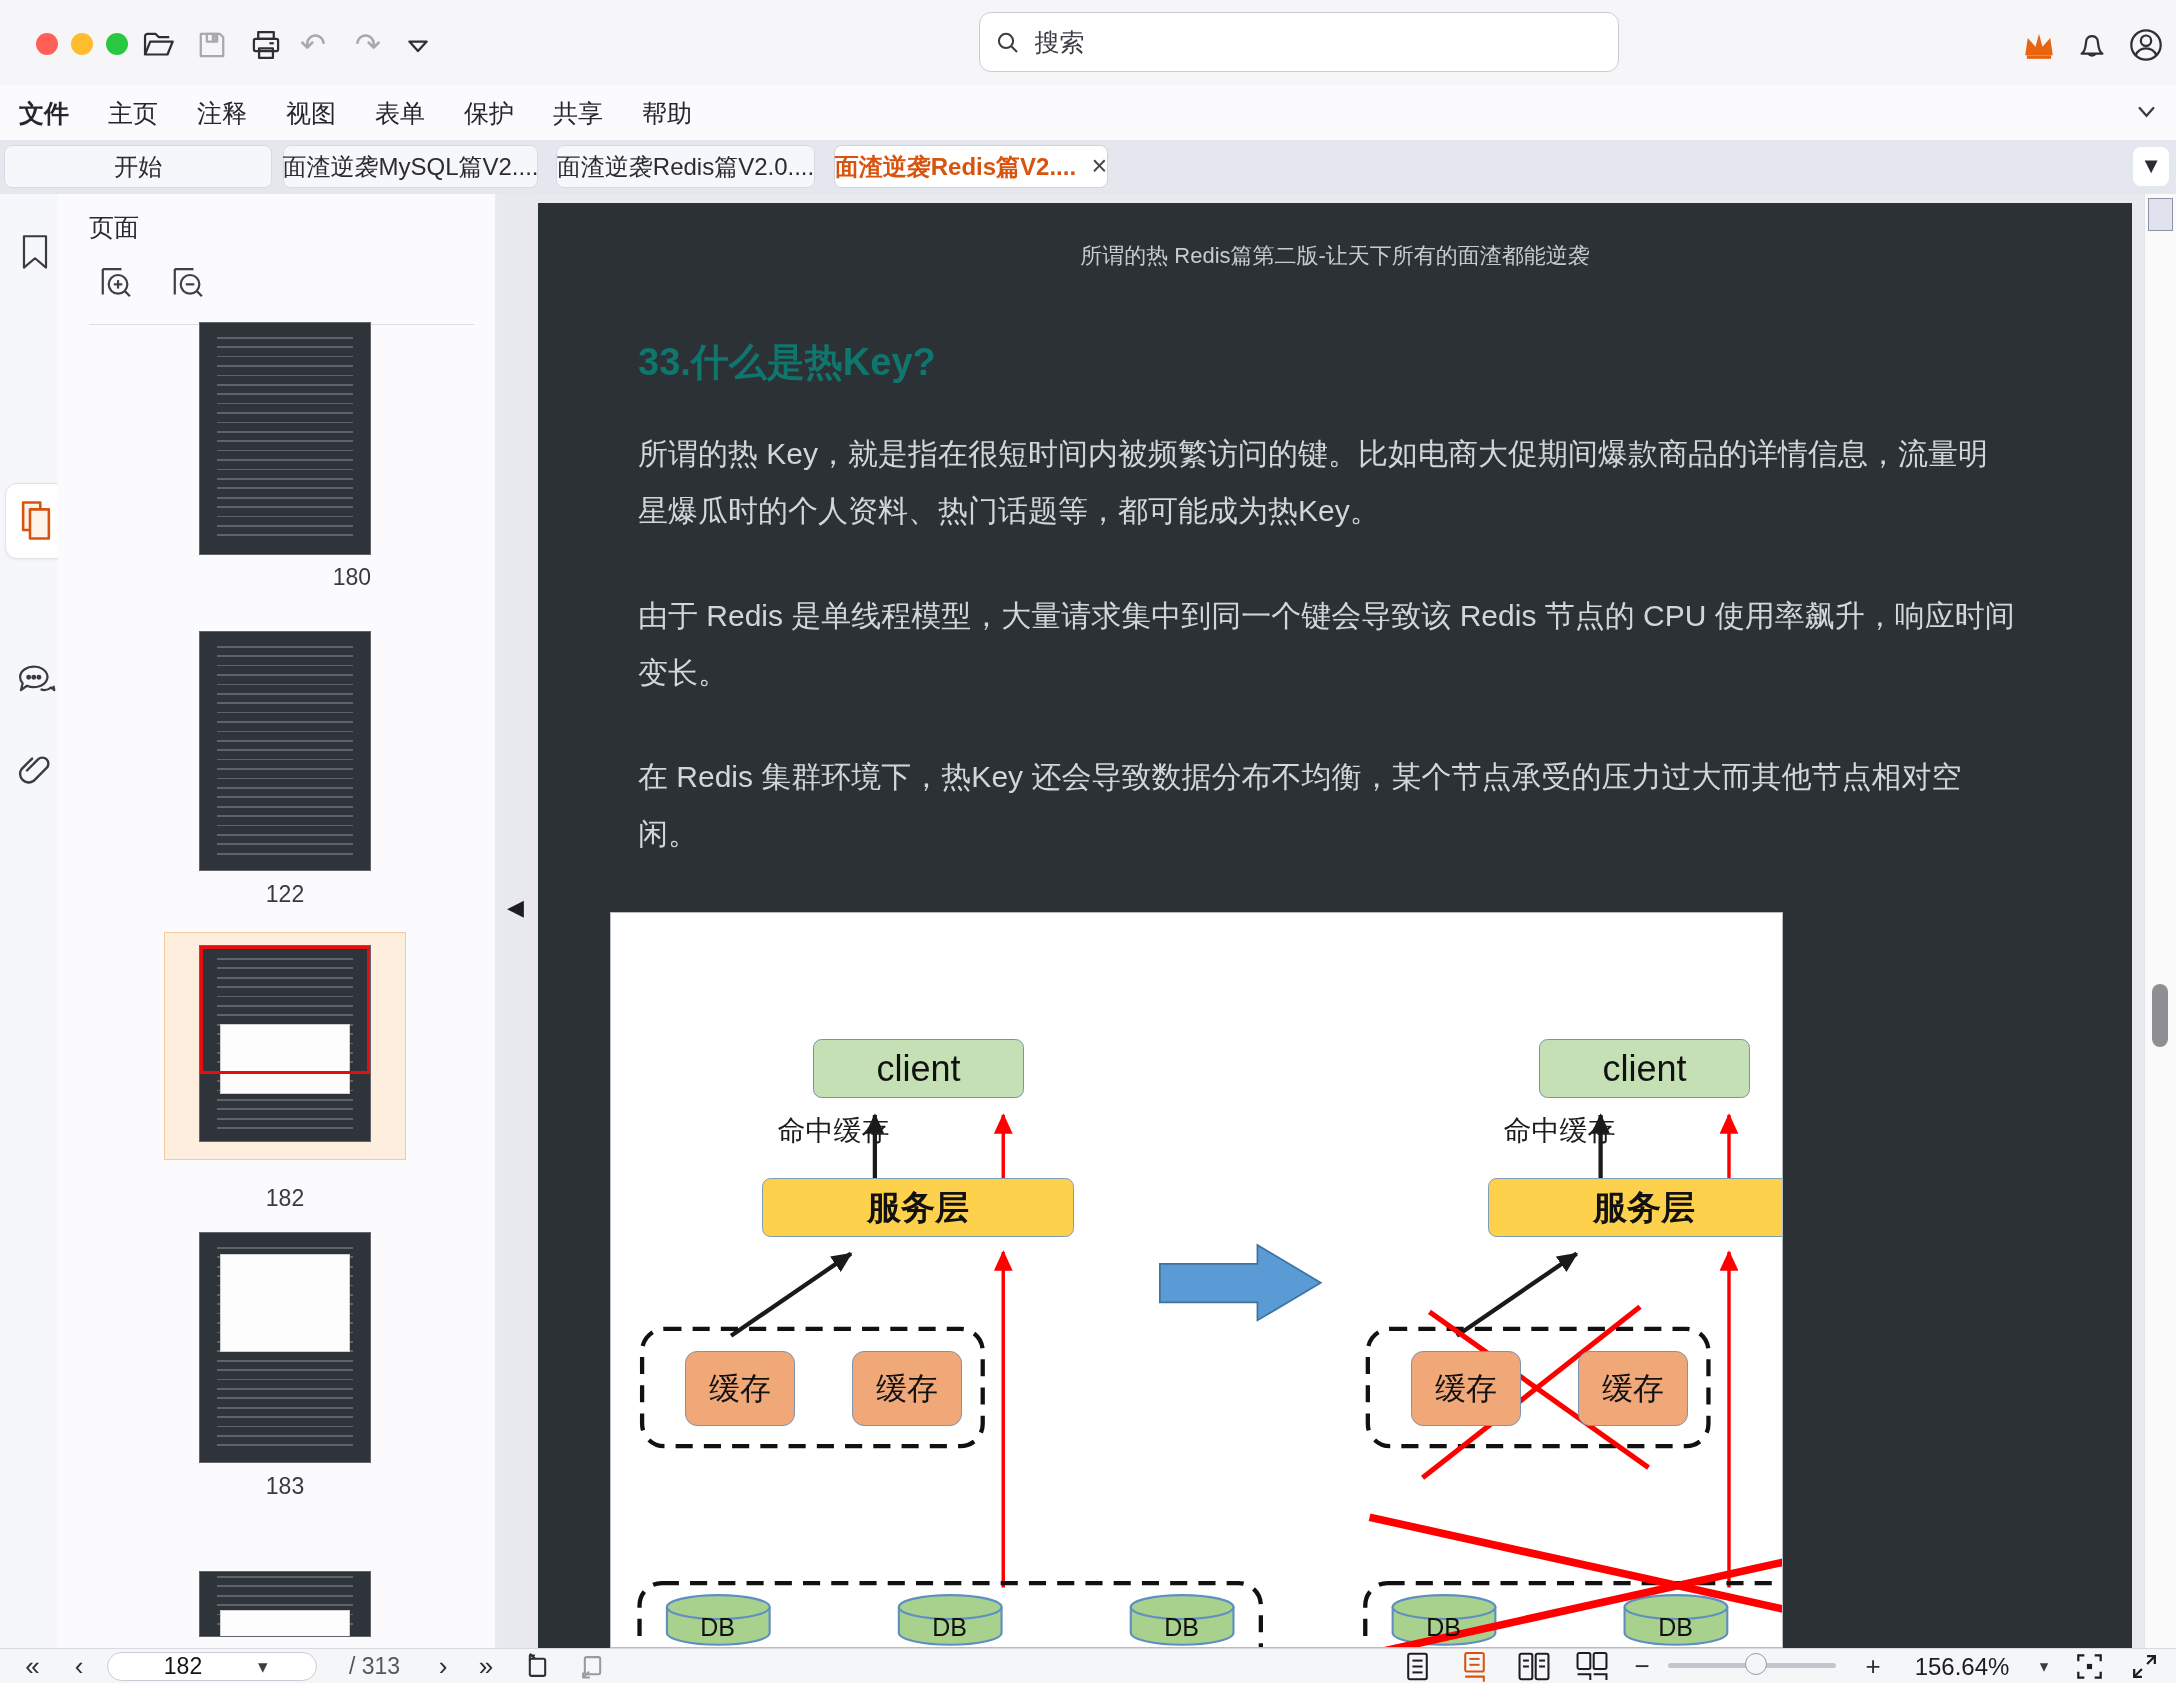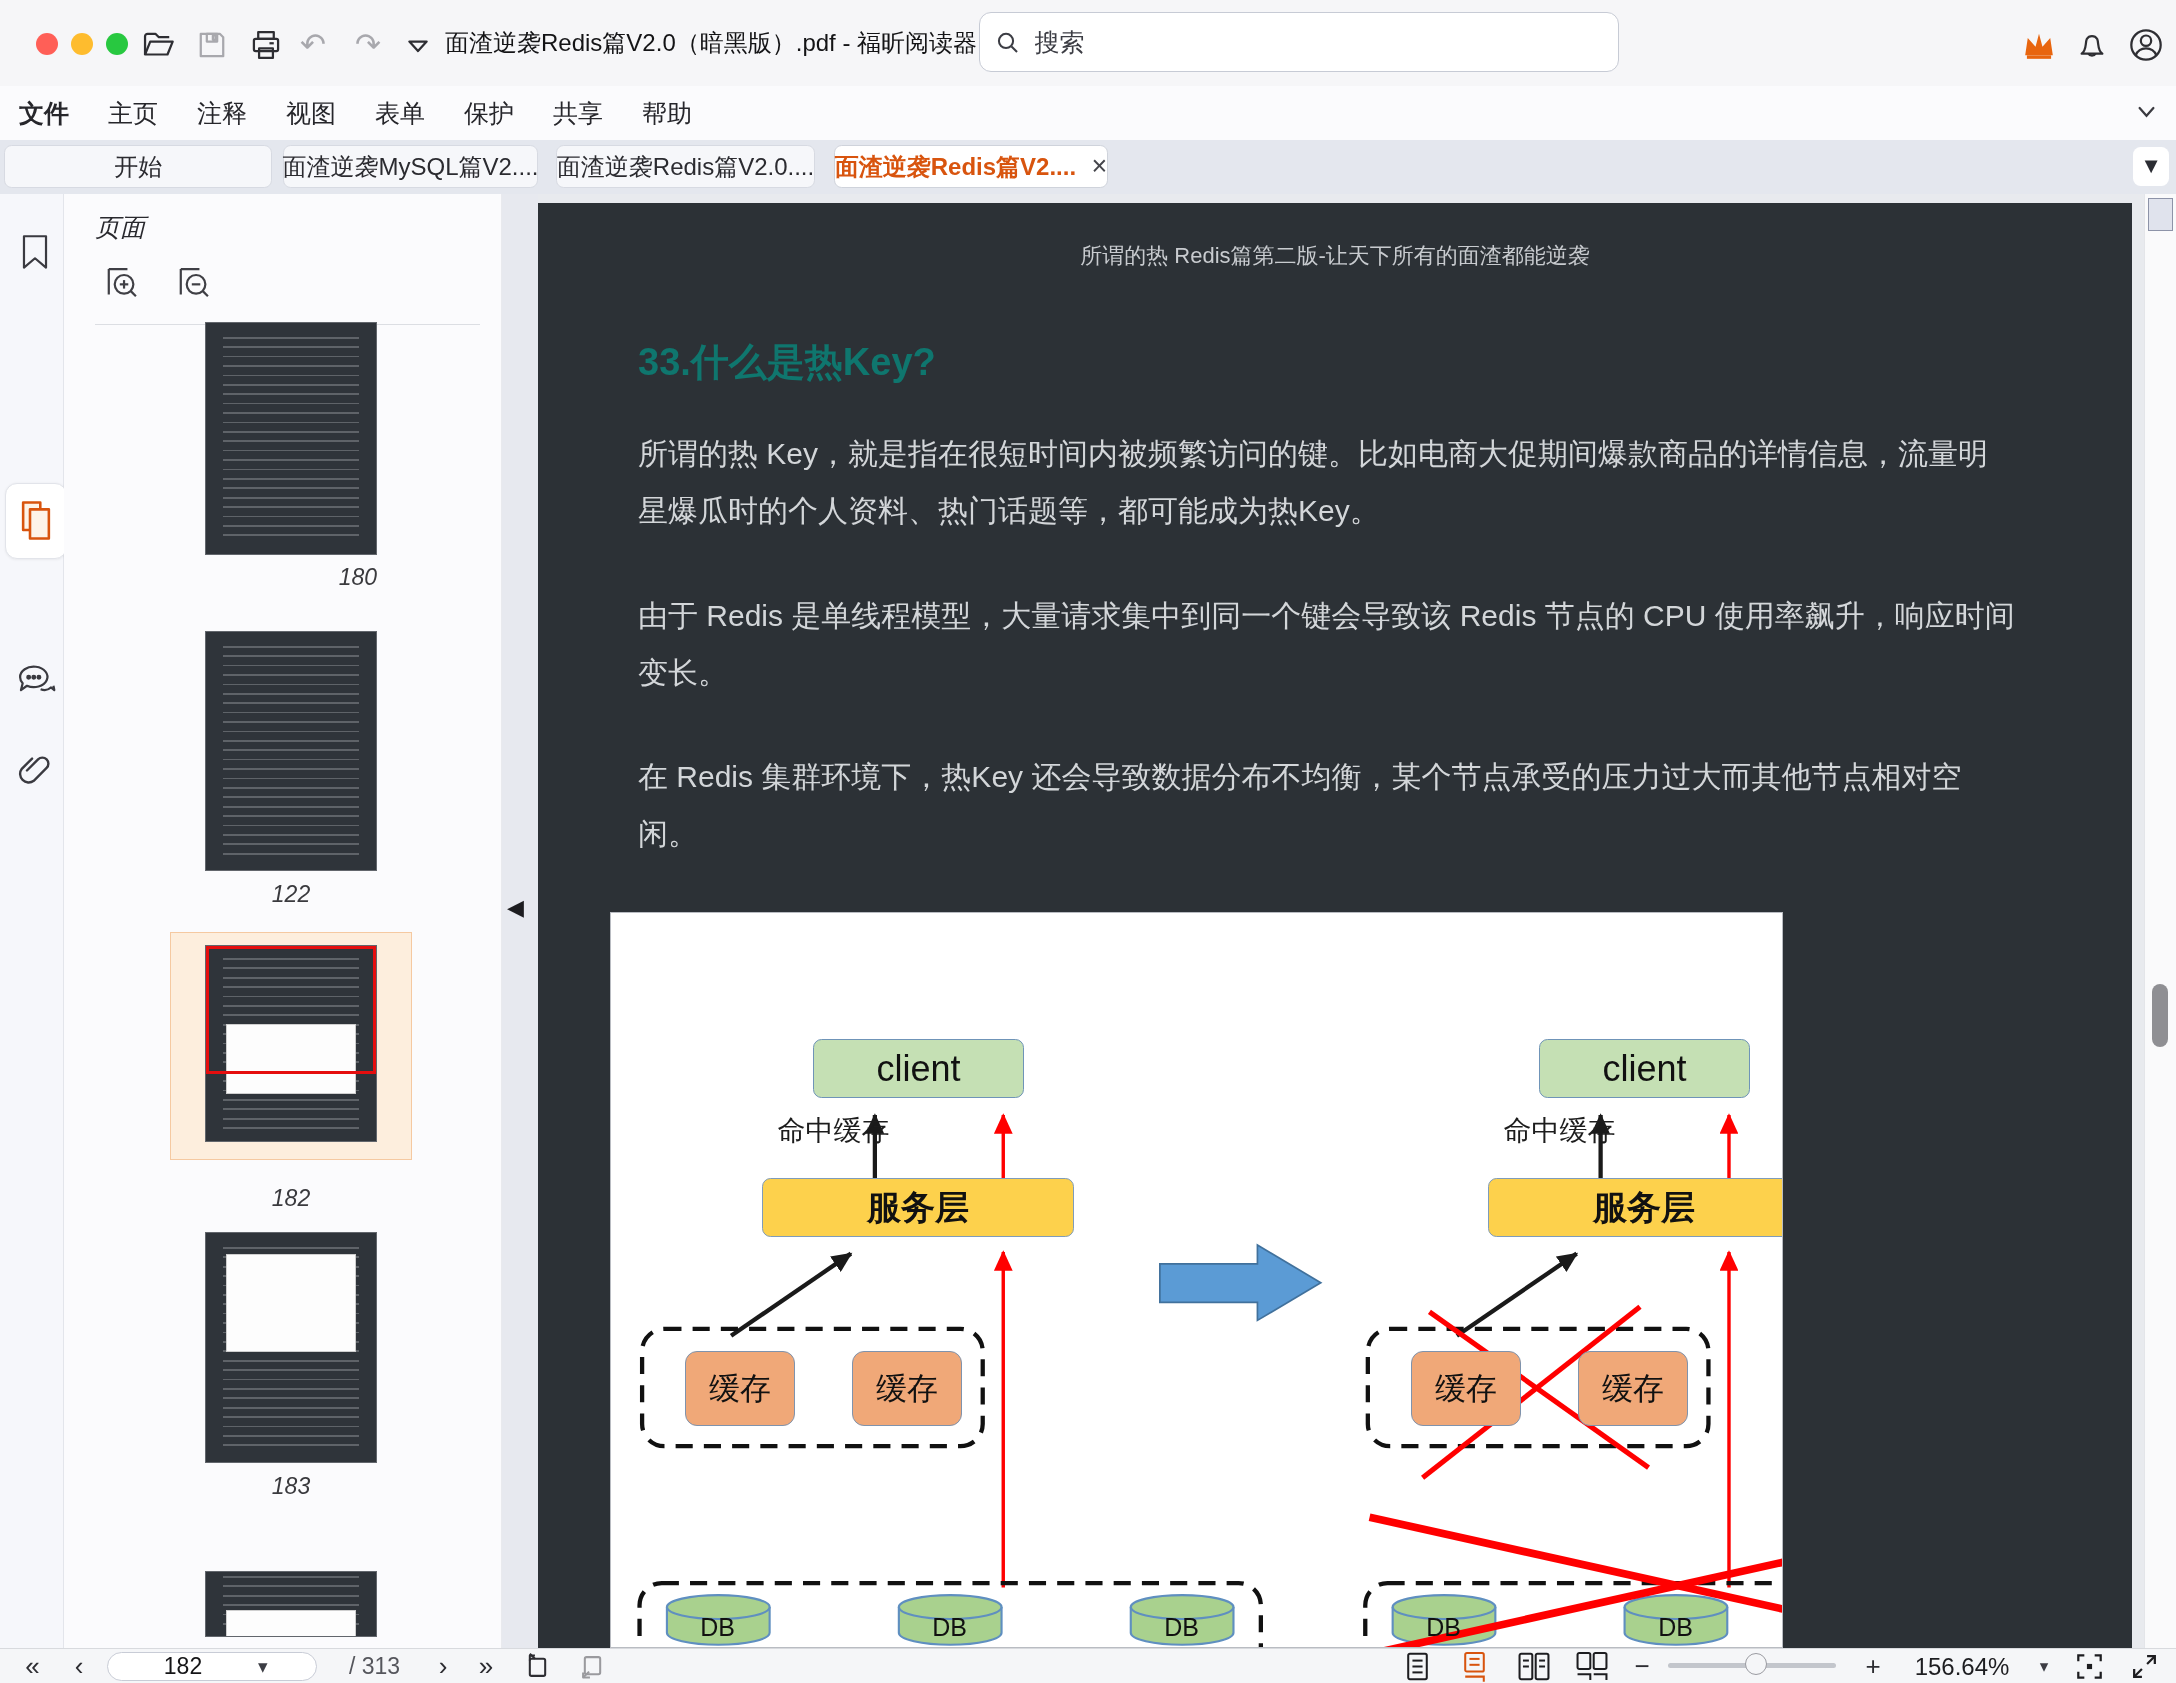--- a/index.html
+++ b/index.html
@@ -34,21 +34,21 @@
   .tab.active{background:#ffffff;color:#d8540e;font-weight:bold;border-color:#cfd3db;}
   .tab .close{margin-left:15.4px;color:#45464c;font-weight:normal;font-size:27px;line-height:27px;}
   .tab-dd{right:6.8px;top:6.8px;width:36px;height:39px;background:#fff;border-radius:7.7px;display:flex;align-items:center;justify-content:center;color:#2b2d33;font-size:22px;}
 
   
   .iconstrip{left:0;top:194px;width:63px;height:1454px;background:#f6f7fb;border-right:0.9px solid #e3e5eb;}
   .strip-ic{left:17px;width:36px;height:39px;color:#3a3a40;}
   .strip-active{left:5.1px;top:289px;width:60px;height:74px;background:#fff;border:0.9px solid #e2e4ea;border-radius:12px;box-shadow:0 0.9px 2.6px rgba(0,0,0,.06);}
 
   
-  .thumbpanel{left:64px;top:194px;width:437px;height:1454px;background:#fbfbfd;font-style:italic;}
+  .thumbpanel{left:58px;top:194px;width:437px;height:1454px;background:#fbfbfd;}
   .panel-title{left:31px;top:17px;font-size:25px;color:#29292e;}
   .panel-tool{width:39px;height:39px;color:#3f3f45;}
   .panel-divider{left:31px;top:130px;width:385px;height:0;border-top:0.9px solid #dcdee3;}
   .thumb{left:141px;width:172px;background:#2f343a;border:0.9px solid #62666c;box-sizing:border-box;overflow:hidden;}
   .thumb .lines{position:absolute;left:10%;right:10%;top:6%;bottom:6%;
     background:repeating-linear-gradient(to bottom,rgba(205,208,212,.30) 0 1.7px,transparent 1.7px 9.4px);}
   .thumb .whiteblock{position:absolute;background:#fdfdfd;border:0.9px solid #cfcfcf;}
   .thumb-label{left:141px;width:172px;text-align:center;font-size:23px;color:#3a3a3e;}
   .sel-wrap{left:106px;width:242px;background:#fdeedd;border:1.7px solid #f5c9a1;box-sizing:border-box;}
   .viewport-red{position:absolute;border:3.4px solid #e50e0e;box-sizing:border-box;}
@@ -116,21 +116,20 @@
     </svg>
   </div>
   <span class="abs tbtn dis glyph-btn" style="left:294px;">↶</span>
   <span class="abs tbtn dis glyph-btn" style="left:349px;">↷</span>
   <div class="abs tbtn" style="left:399px;">
     <svg viewBox="0 0 44 44" width="38" height="38" fill="none" stroke="#2e2e33" stroke-width="2.6" stroke-linejoin="round">
       <path d="M12 18 h20 l-10 11 z" fill="none"></path>
     </svg>
   </div>
 
-  <div class="abs win-title">面渣逆袭Redis篇V2.0（暗黑版）.pdf - 福昕阅读器</div>
 
   <div class="abs searchbox">
     <svg viewBox="0 0 32 32" width="27" height="27" fill="none" stroke="#3c3d44" stroke-width="2.6">
       <circle cx="14" cy="14" r="9"></circle>
         <line x1="21" y1="21" x2="28" y2="28"></line>
     </svg>
     <input type="text" placeholder="搜索" style="">
   </div>
 
   <div class="abs" style="left:2020px;top:26px;width:38px;height:38px;">

